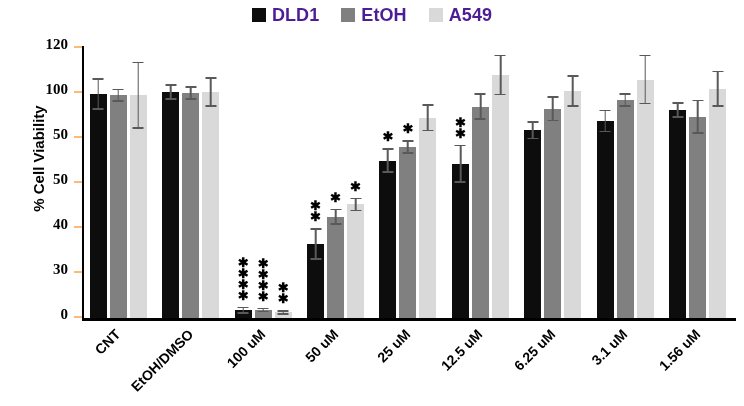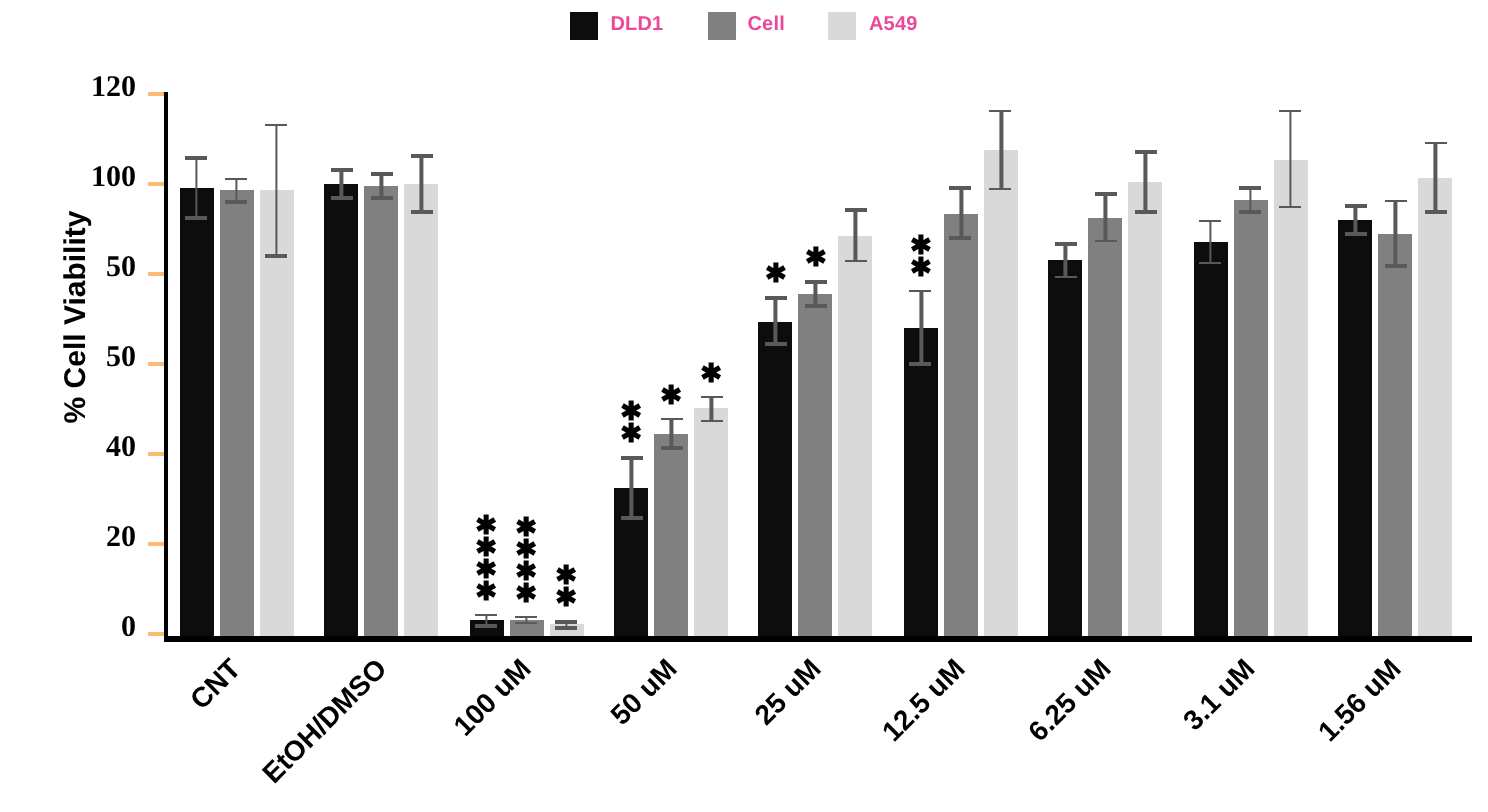--- a/index.html
+++ b/index.html
@@ -37,23 +37,23 @@
     display: flex;
     align-items: center;
     gap: 6px;
   }
   .legend-swatch {
     width: 14px;
     height: 14px;
     display: block;
   }
   .legend-label {
-    font-size: 10px;
+    font-size: 18px;
     font-weight: bold;
-    color: #ec4899;
+    color: #4c1d95;
     letter-spacing: 0.1px;
     line-height: 1;
   }
 
   
   .y-axis-title {
     position: absolute;
     left: -52px;
     top: 150px;
     width: 180px;
@@ -219,39 +219,39 @@
 
 <div id="chart-root">
 
   <div class="legend" id="legend-host">
       <div class="legend-entry">
         <span class="legend-swatch" style="background: rgb(13, 13, 13);"></span>
         <span class="legend-label">DLD1</span>
       </div>
       <div class="legend-entry">
         <span class="legend-swatch" style="background: rgb(128, 128, 128);"></span>
-        <span class="legend-label">Cell</span>
+        <span class="legend-label">EtOH</span>
       </div>
       <div class="legend-entry">
         <span class="legend-swatch" style="background: rgb(217, 217, 217);"></span>
         <span class="legend-label">A549</span>
       </div>
     </div>
 
   <div class="y-axis-title">% Cell Viability</div>
 
   <div class="axis-line-y"></div>
   <div class="axis-line-x"></div>
 
   <div class="plot-area" id="yticks-host">
       <div class="y-tick" style="bottom: 0px;">
         <span class="y-tick-label">0</span>
       </div>
       <div class="y-tick" style="bottom: 45px;">
-        <span class="y-tick-label">20</span>
+        <span class="y-tick-label">30</span>
       </div>
       <div class="y-tick" style="bottom: 90px;">
         <span class="y-tick-label">40</span>
       </div>
       <div class="y-tick" style="bottom: 135px;">
         <span class="y-tick-label">50</span>
       </div>
       <div class="y-tick" style="bottom: 180px;">
         <span class="y-tick-label">50</span>
       </div>

